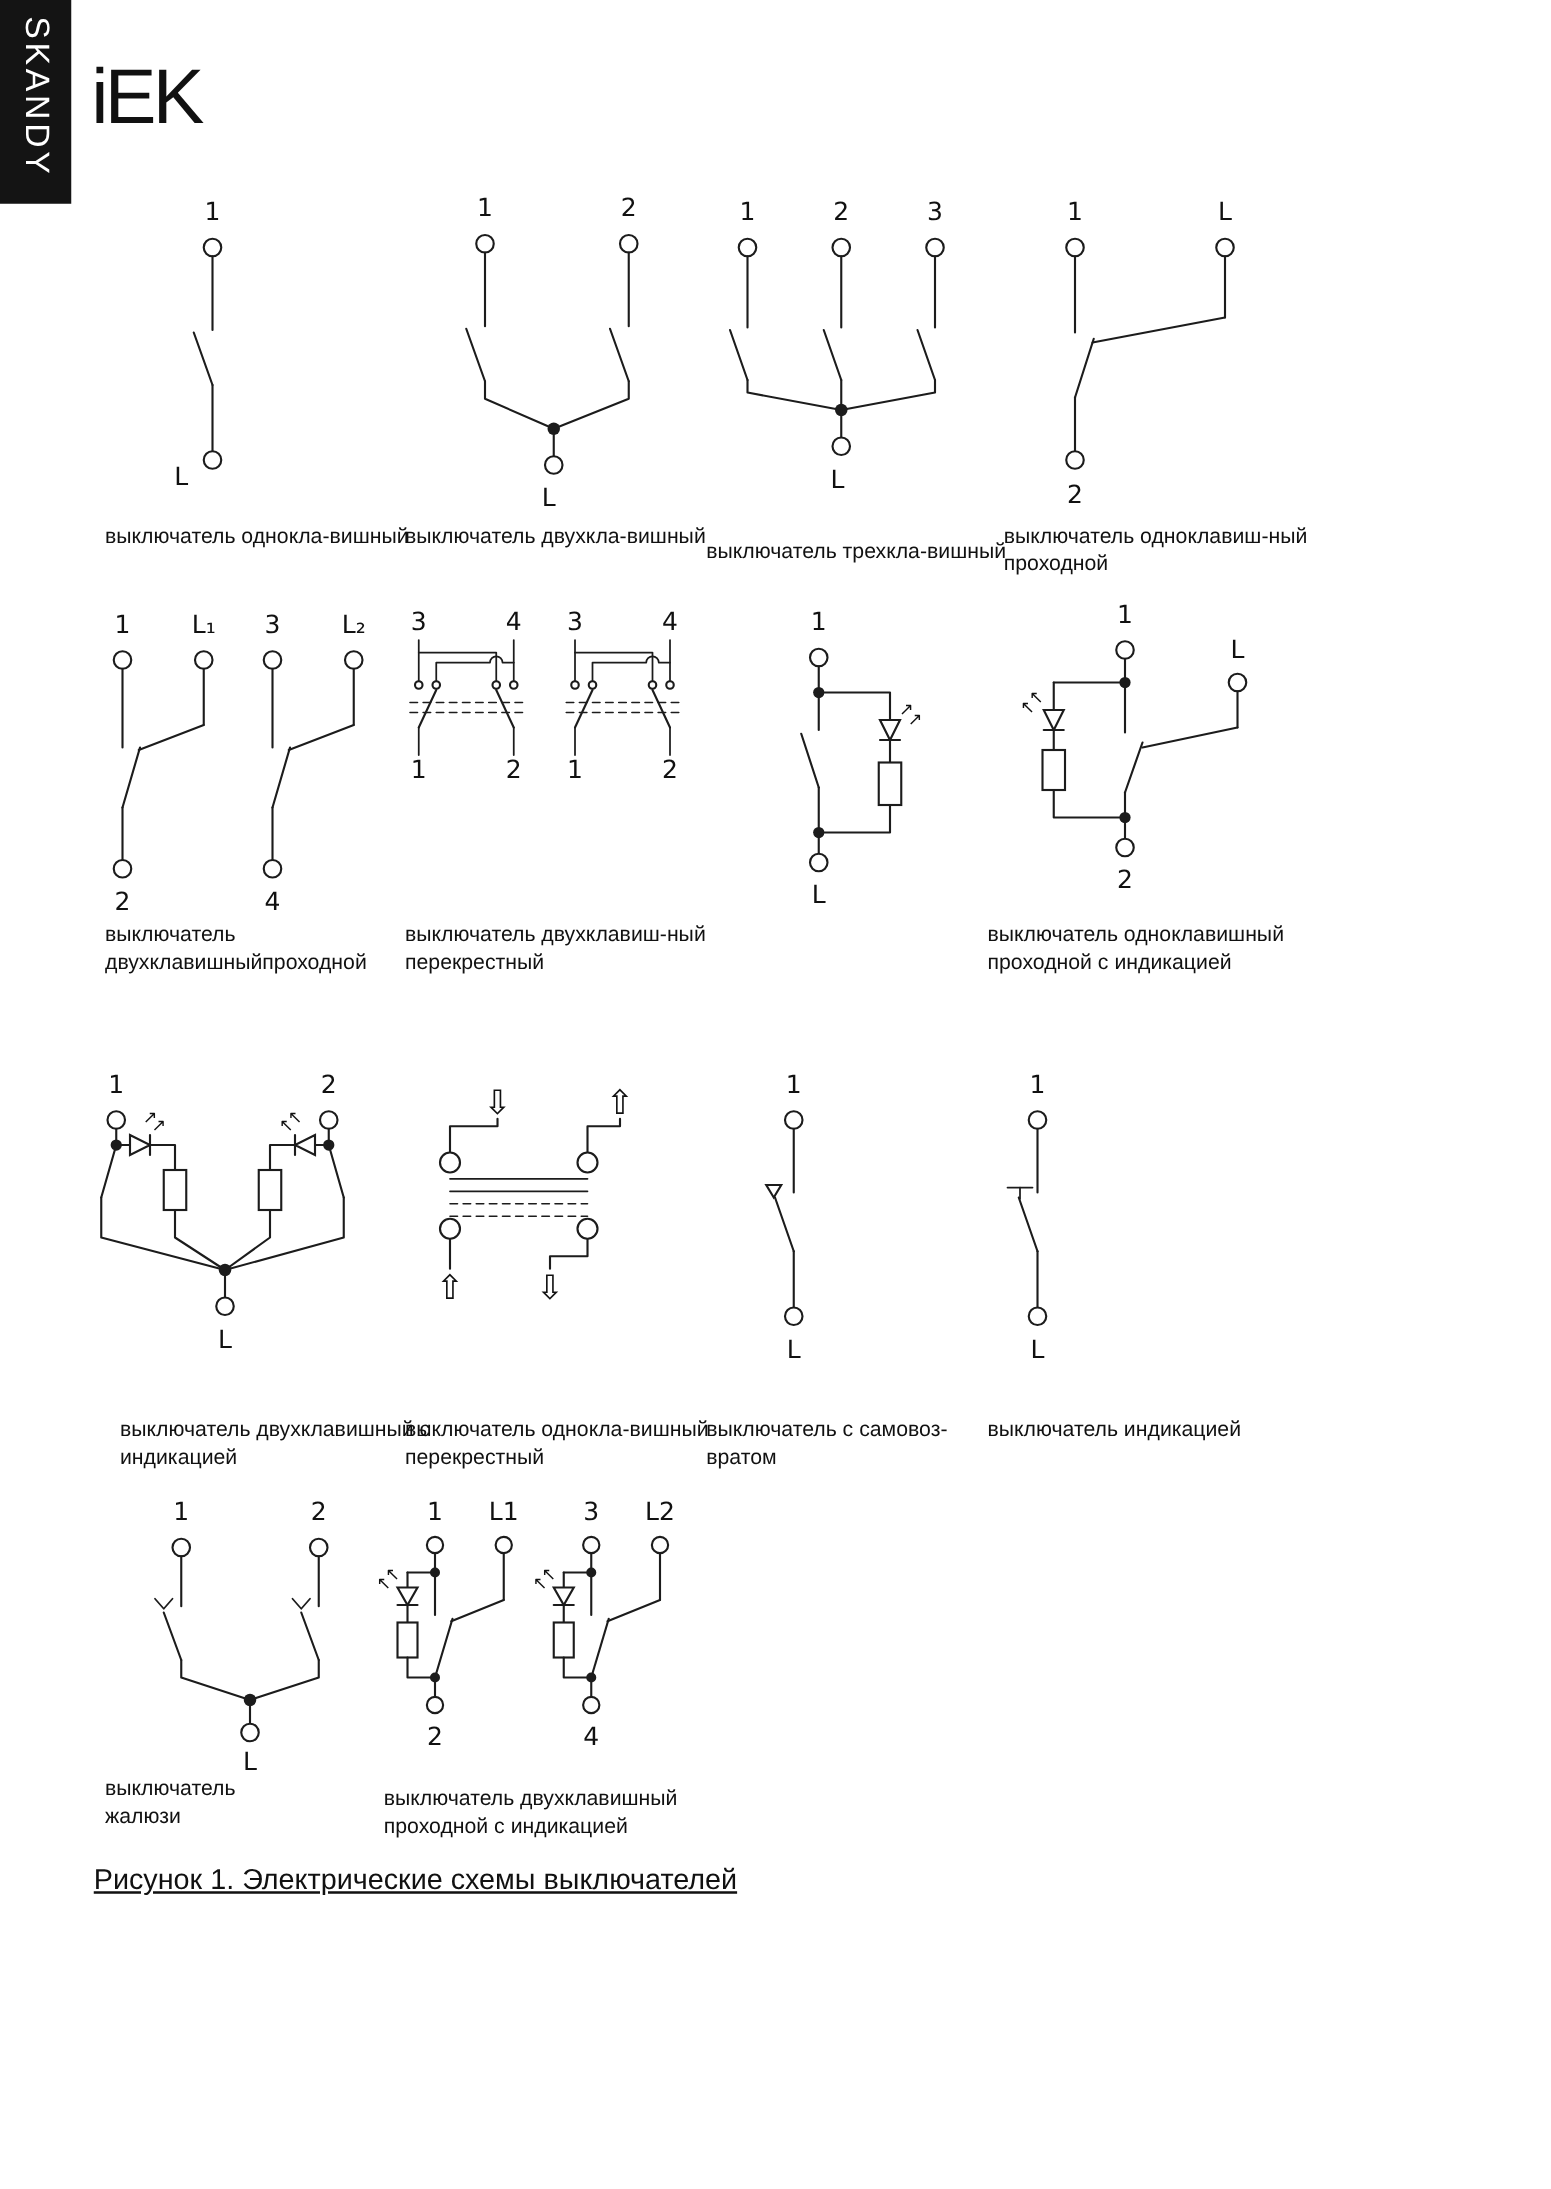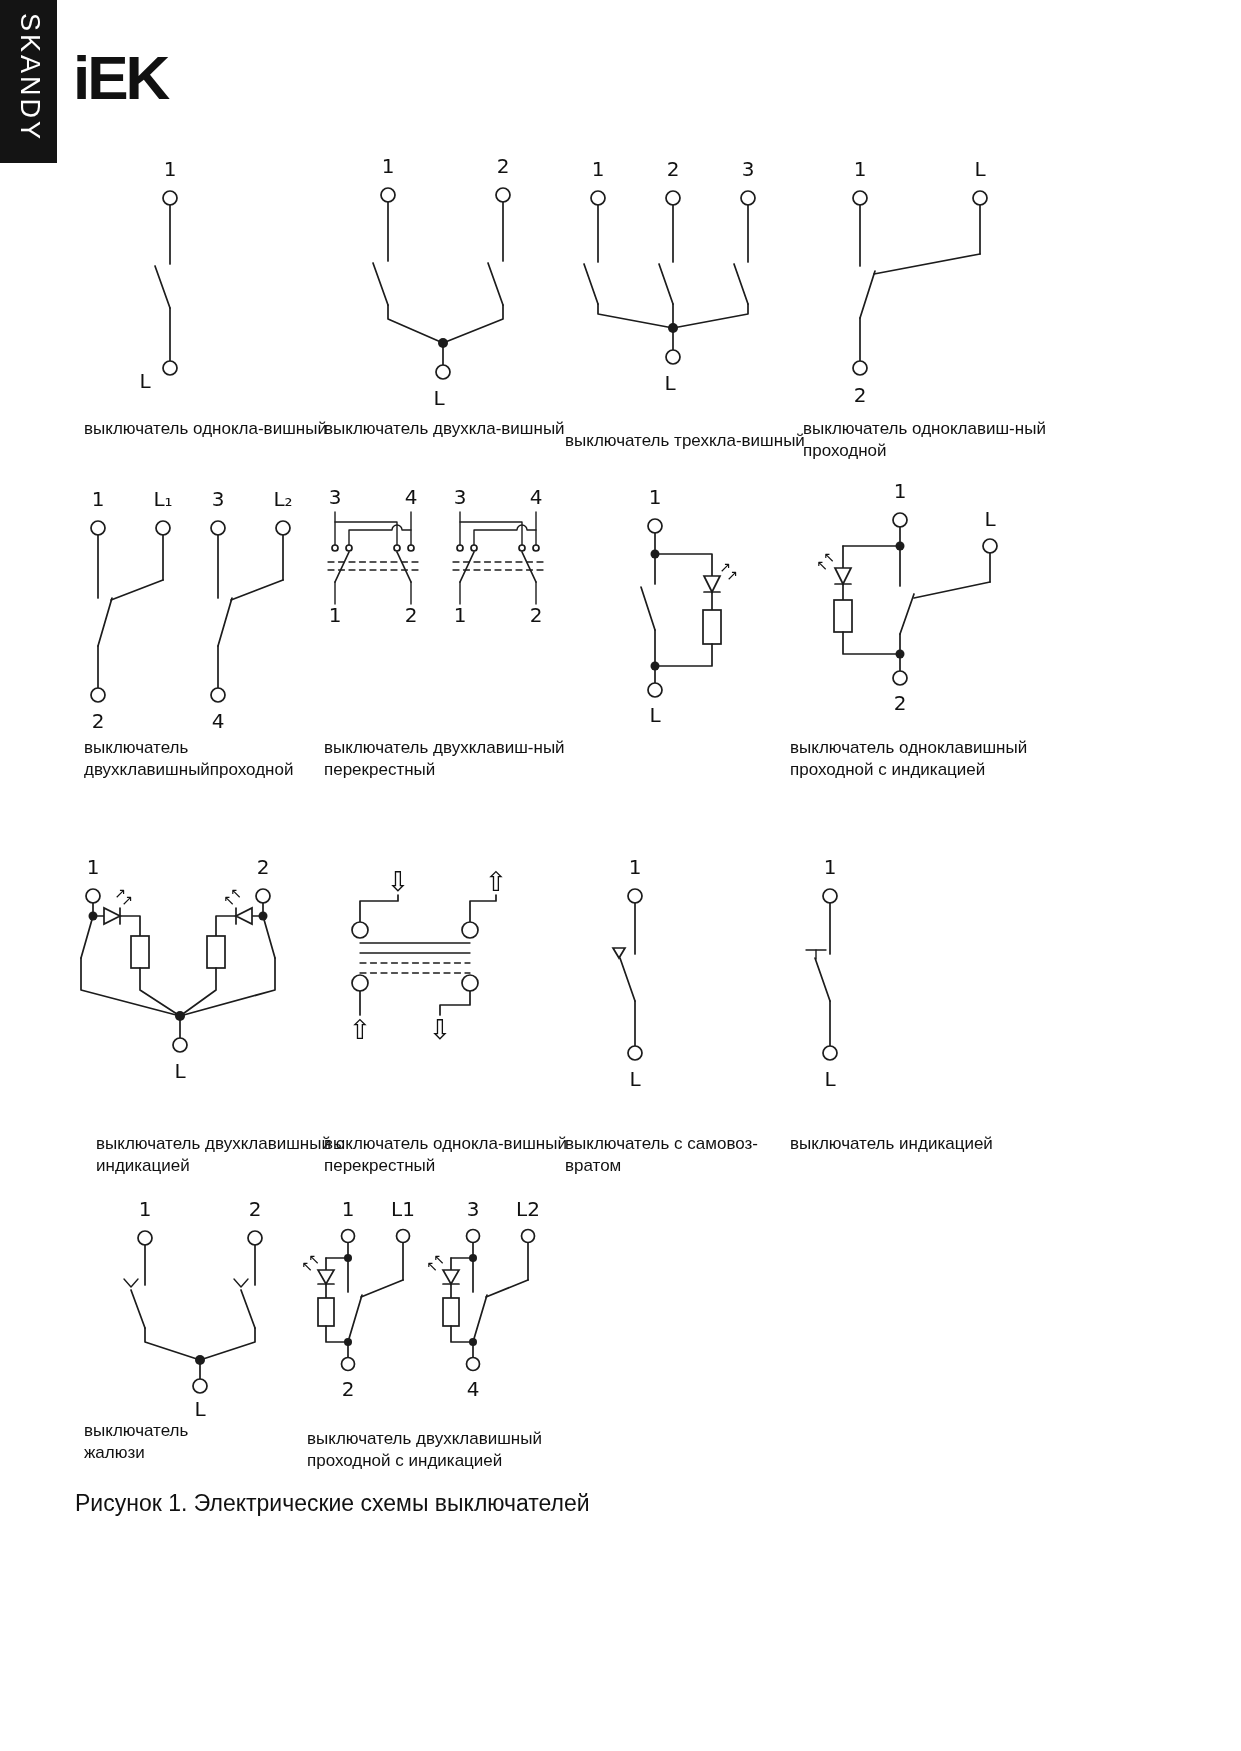--- a/index.html
+++ b/index.html
@@ -3,25 +3,25 @@
 <meta charset="utf-8">
 <style>
   * { margin:0; padding:0; box-sizing:border-box; }
   html,body { background:#ffffff; }
   .page { position:relative; width:1241px; height:1751px; background:#fff;
           font-family:"Liberation Sans", sans-serif; color:#1c1c1c; overflow:hidden; }
   .brandbar { position:absolute; left:0; top:0; width:57px; height:163px; background:#141414; }
   .brandtext { position:absolute; left:45px; top:13px; transform:rotate(90deg);
                transform-origin:left top; color:#fff; font-size:27px; font-weight:500;
                letter-spacing:3px; white-space:nowrap; }
-  .logo { position:absolute; left:73px; top:42px; font-size:62px; font-weight:bold;
+  .logo { position:absolute; left:73px; top:42px; font-size:62px; font-weight:normal;
           letter-spacing:-3px; color:#111; }
   .diag { position:absolute; overflow:visible; }
   .cap  { position:absolute; font-size:17px; line-height:1.3; white-space:pre-line; color:#111; }
-  .figcap { position:absolute; left:75px; top:1490px; font-size:23px; color:#111; }
+  .figcap { position:absolute; left:75px; top:1490px; font-size:23px; color:#111;text-decoration:underline; }
   svg { overflow:visible; }
   .wire { fill:none; stroke:#1c1c1c; stroke-width:1.7; stroke-linecap:round; stroke-linejoin:round; }
   .thin { stroke-width:1.4; }
   .dash { stroke-dasharray:6 4.5; stroke-width:1.3; }
   .term { fill:#fff; stroke:#1c1c1c; stroke-width:1.7; }
   .dot  { fill:#1c1c1c; stroke:none; }
   .cmp  { fill:#fff; stroke:#1c1c1c; stroke-width:1.7; }
   .lbl  { font-family:"DejaVu Sans", sans-serif; font-size:20px; fill:#111; text-anchor:middle; }
   .ag   { font-family:"DejaVu Sans", sans-serif; font-size:14px; fill:#111; text-anchor:middle; }
   .ba   { font-family:"DejaVu Sans", sans-serif; font-size:27px; fill:#111; text-anchor:middle; }

